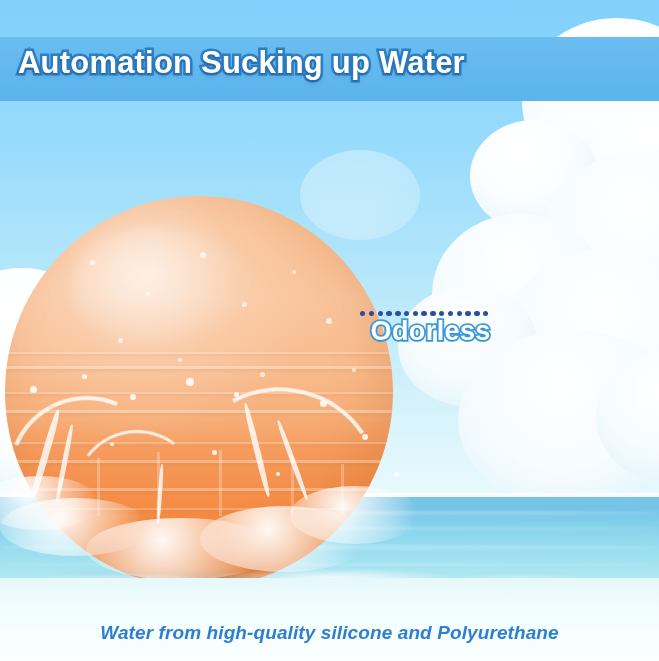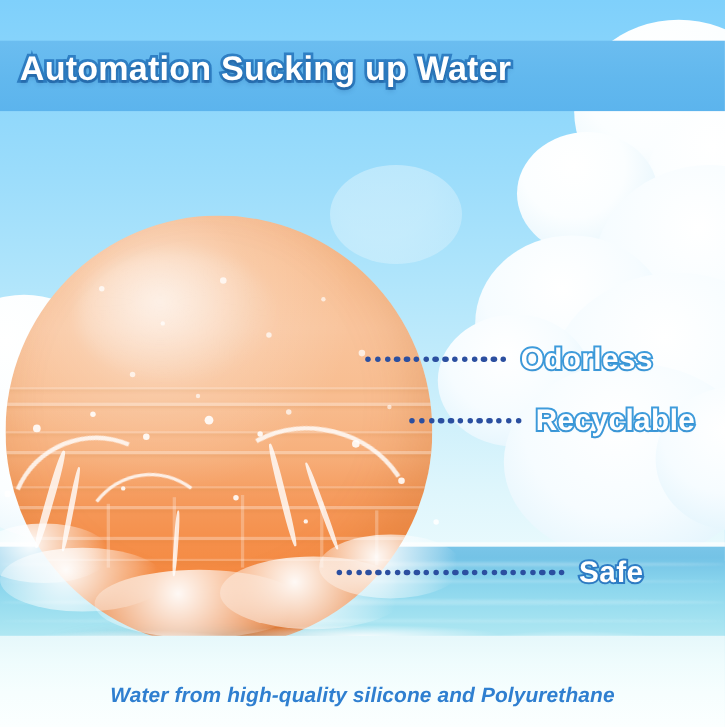--- a/index.html
+++ b/index.html
@@ -294,21 +294,21 @@
     font-size: 27px;
     font-weight: bold;
     color: #ffffff;
     -webkit-text-stroke: 3.6px #2f86d0;
     paint-order: stroke fill;
     text-shadow: 0 1px 2px rgba(40,110,170,.35);
     letter-spacing: .4px;
   }
 
   #feature-soft       { left: 292px; top: 224px; }
-  #feature-odorless   { left: 332px; top: 311px; }
+  #feature-odorless   { left: 360px; top: 311px; flex-direction: column; }
   #feature-recyclable { left: 372px; top: 367px; }
   #feature-safe       { left: 306px; top: 505px; }
 
   #feature-soft .feature-label,
   #feature-safe .feature-label { -webkit-text-stroke-color: #2f7ec7; }
   #feature-odorless .feature-label,
   #feature-recyclable .feature-label { -webkit-text-stroke-color: #3f9ddd; }
 
   
   .caption {
@@ -449,63 +449,17 @@
         <i style="background: rgb(43, 79, 160);"></i>
         <i style="background: rgb(43, 79, 160);"></i>
         <i style="background: rgb(43, 79, 160);"></i>
         <i style="background: rgb(43, 79, 160);"></i>
         <i style="background: rgb(43, 79, 160);"></i>
         <i style="background: rgb(43, 79, 160);"></i>
       </span>
     <span class="feature-label">Odorless</span>
   </div>
 
-  <div class="feature" id="feature-recyclable">
-    <span class="leader">
-        <i style="background: rgb(43, 79, 160);"></i>
-        <i style="background: rgb(43, 79, 160);"></i>
-        <i style="background: rgb(43, 79, 160);"></i>
-        <i style="background: rgb(43, 79, 160);"></i>
-        <i style="background: rgb(43, 79, 160);"></i>
-        <i style="background: rgb(43, 79, 160);"></i>
-        <i style="background: rgb(43, 79, 160);"></i>
-        <i style="background: rgb(43, 79, 160);"></i>
-        <i style="background: rgb(43, 79, 160);"></i>
-        <i style="background: rgb(43, 79, 160);"></i>
-        <i style="background: rgb(43, 79, 160);"></i>
-        <i style="background: rgb(43, 79, 160);"></i>
-      </span>
-    <span class="feature-label">Recyclable</span>
-  </div>
-
-  <div class="feature" id="feature-safe">
-    <span class="leader">
-        <i style="background: rgb(43, 79, 160);"></i>
-        <i style="background: rgb(43, 79, 160);"></i>
-        <i style="background: rgb(43, 79, 160);"></i>
-        <i style="background: rgb(43, 79, 160);"></i>
-        <i style="background: rgb(43, 79, 160);"></i>
-        <i style="background: rgb(43, 79, 160);"></i>
-        <i style="background: rgb(43, 79, 160);"></i>
-        <i style="background: rgb(43, 79, 160);"></i>
-        <i style="background: rgb(43, 79, 160);"></i>
-        <i style="background: rgb(43, 79, 160);"></i>
-        <i style="background: rgb(43, 79, 160);"></i>
-        <i style="background: rgb(43, 79, 160);"></i>
-        <i style="background: rgb(43, 79, 160);"></i>
-        <i style="background: rgb(43, 79, 160);"></i>
-        <i style="background: rgb(43, 79, 160);"></i>
-        <i style="background: rgb(43, 79, 160);"></i>
-        <i style="background: rgb(43, 79, 160);"></i>
-        <i style="background: rgb(43, 79, 160);"></i>
-        <i style="background: rgb(43, 79, 160);"></i>
-        <i style="background: rgb(43, 79, 160);"></i>
-        <i style="background: rgb(43, 79, 160);"></i>
-        <i style="background: rgb(43, 79, 160);"></i>
-        <i style="background: rgb(43, 79, 160);"></i>
-        <i style="background: rgb(43, 79, 160);"></i>
-      </span>
-    <span class="feature-label">Safe</span>
-  </div>
+
 
   <div class="caption">Water from high-quality silicone and Polyurethane</div>
 
 </div>
 
 </body></html>

